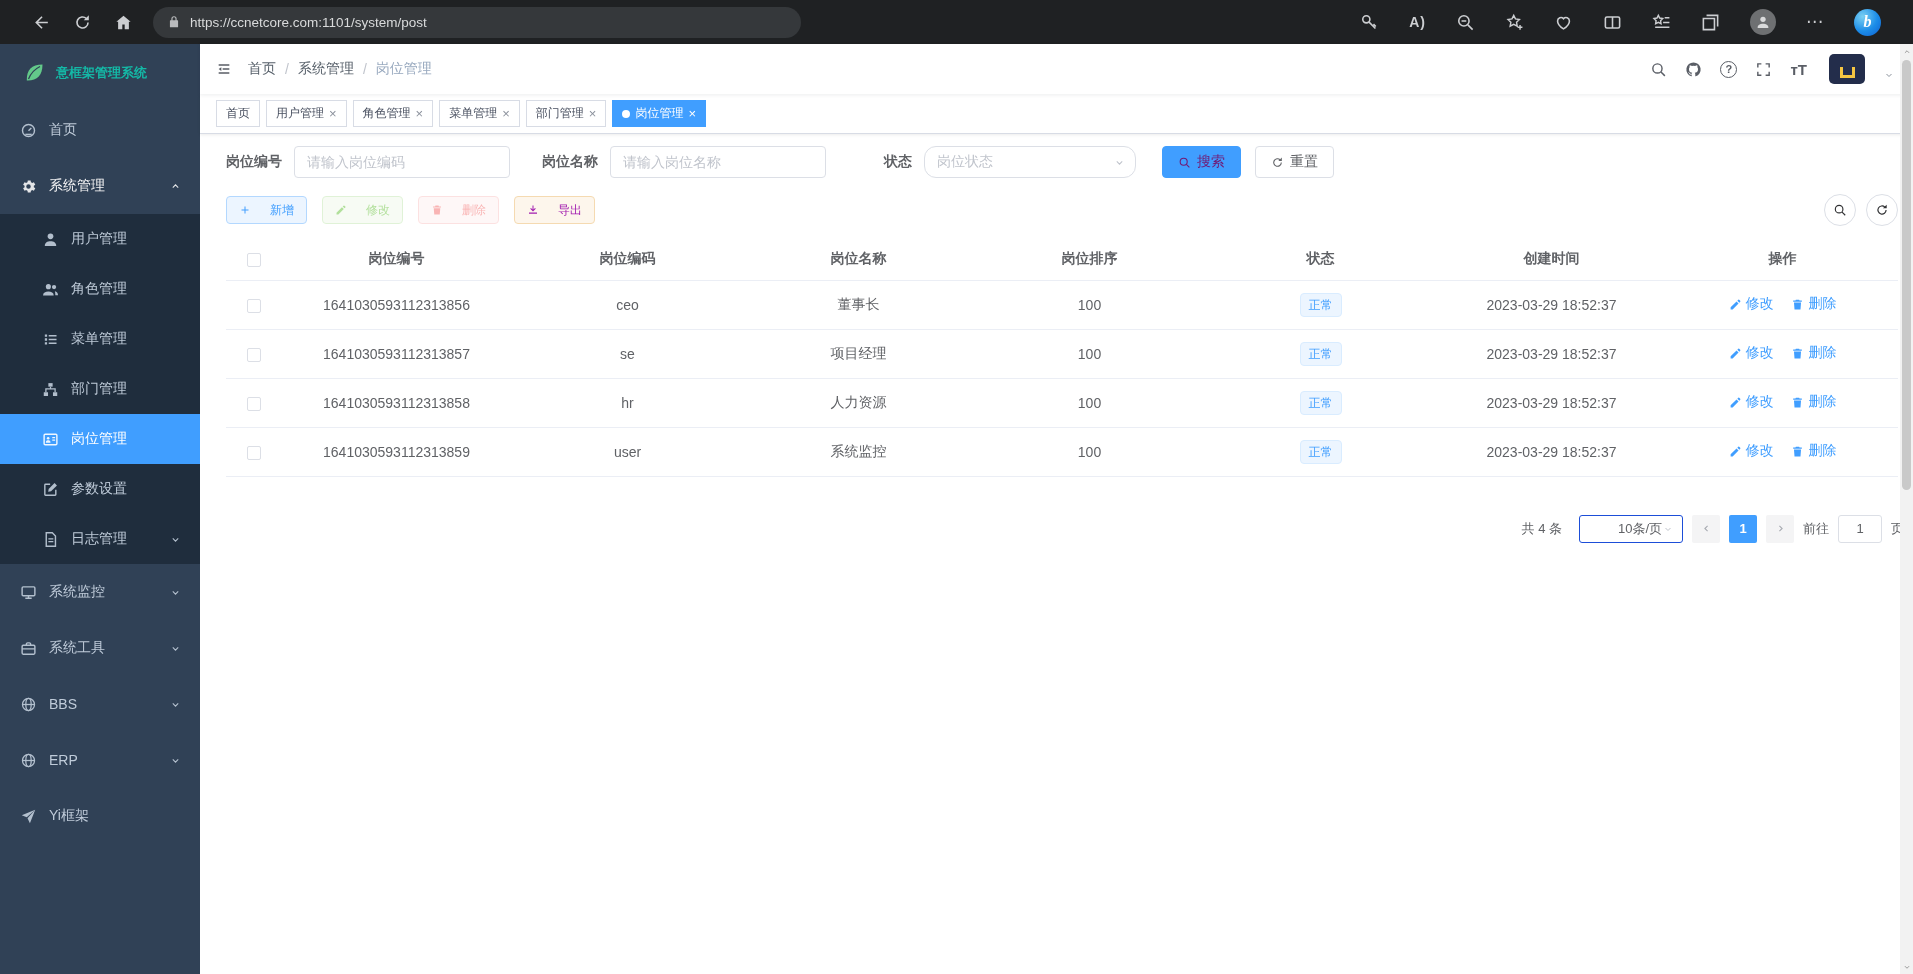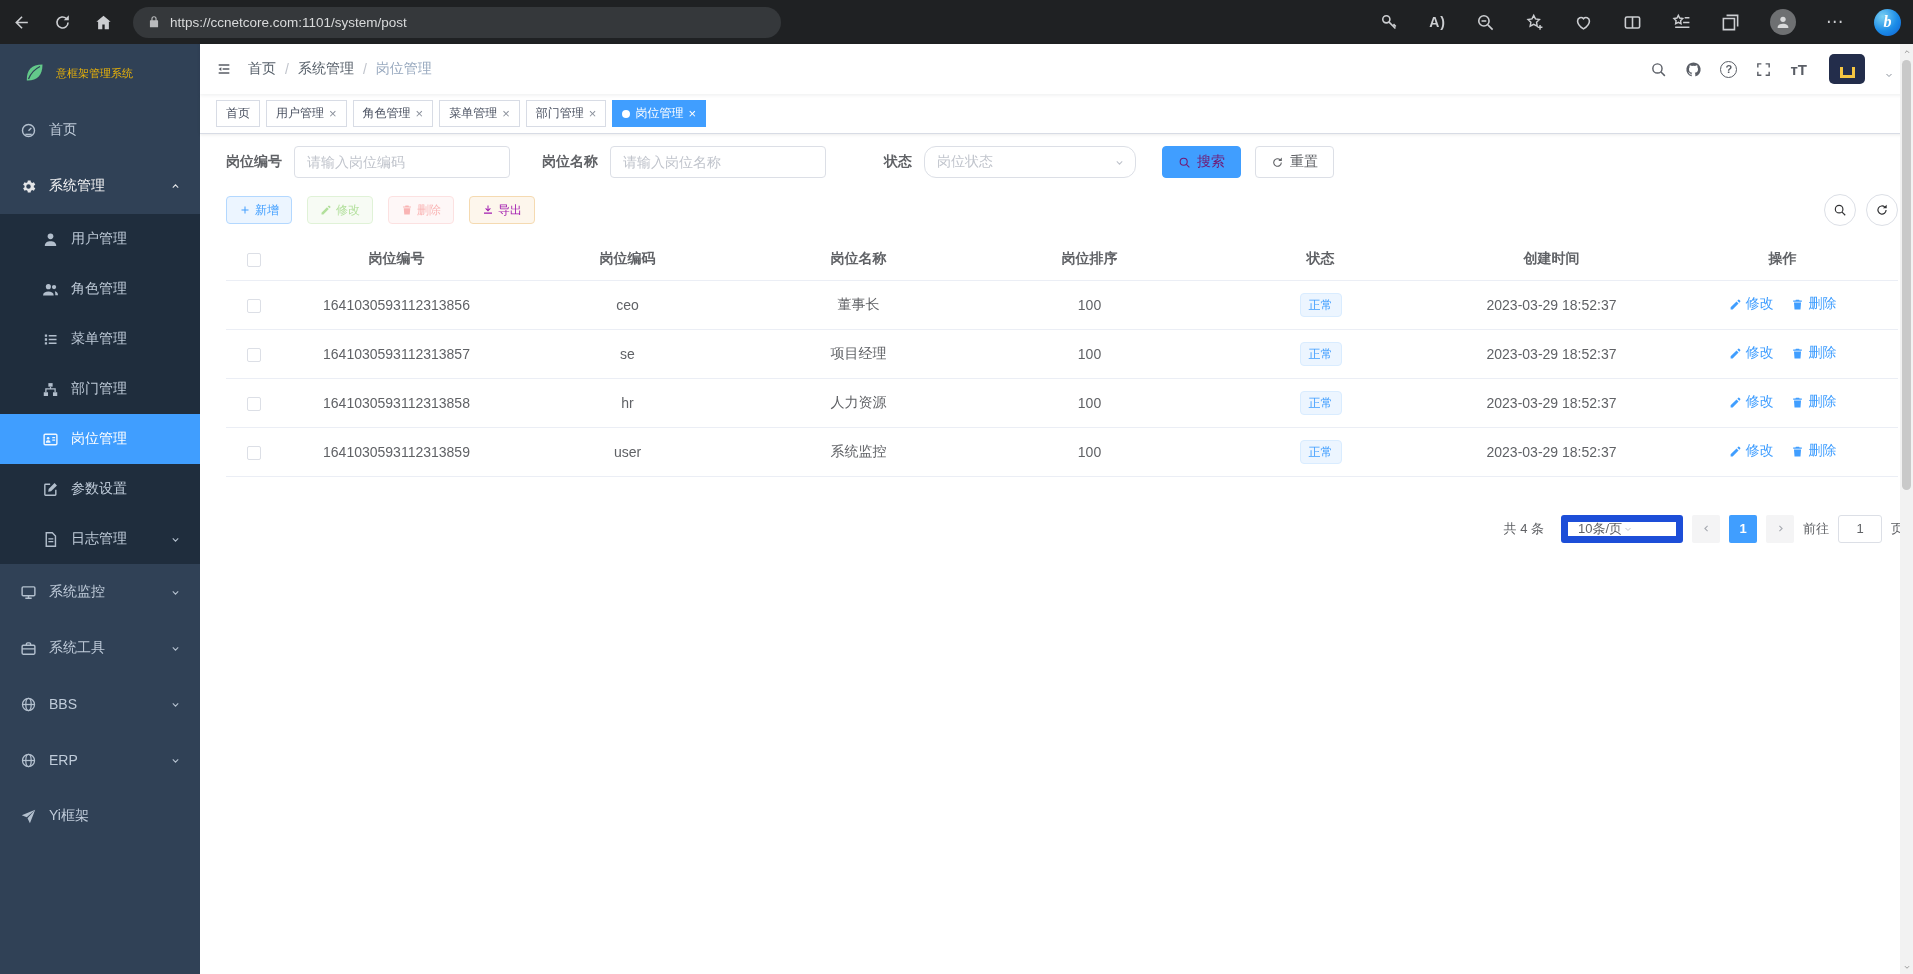--- a/index.html
+++ b/index.html
@@ -2,40 +2,40 @@
 <html lang="zh"><head>
 <meta charset="utf-8">
 <style>
   *{margin:0;padding:0;box-sizing:border-box}
   html,body{width:1913px;height:974px;overflow:hidden}
   body{font-family:"Liberation Sans","DejaVu Sans",sans-serif;font-size:14px;color:#303133;background:#fff}
   svg.ic{width:16px;height:16px;display:inline-block;vertical-align:middle;flex-shrink:0}
   .up{transform:rotate(180deg)}.left{transform:rotate(90deg)}.right{transform:rotate(-90deg)}
 
   
-  .browser-bar{height:44px;background:#1f2123;display:flex;align-items:center;padding:0 12px;gap:10px}
+  .browser-bar{height:44px;background:#1f2123;display:flex;align-items:center;padding:0 32px;gap:10px}
   .bnav{display:flex;align-items:center;gap:22px;color:#ccced1;margin-right:10px}
   .bnav .ic{width:19px;height:19px;cursor:pointer}
   .url-pill{width:648px;height:31px;border-radius:16px;background:#35383b;display:flex;align-items:center;gap:9px;padding:0 14px;color:#d9dadb;cursor:text}
   .url-pill .ic{width:14px;height:14px;color:#b9bbbd}
   .url-text{font-size:13.5px;white-space:nowrap}
   .bright{margin-left:auto;display:flex;align-items:center;gap:30px;color:#ccced1}
   .bright .ic{width:19px;height:19px;cursor:pointer}
   .ra{font-size:14px;font-weight:600;letter-spacing:1px;cursor:pointer}
   .dots{font-size:17px;letter-spacing:1px;cursor:pointer;line-height:10px}
   .bavatar{width:26px;height:26px;border-radius:50%;background:#6e7072;display:flex;align-items:center;justify-content:center;color:#dadbdc;cursor:pointer}
   .bavatar .ic{width:16px;height:16px}
   .bing{width:27px;height:27px;border-radius:50%;background:radial-gradient(circle at 32% 28%,#7ad0f2,#1b8ce8 55%,#0f5fd0);color:#fff;display:flex;align-items:center;justify-content:center;font:italic 700 16px "Liberation Serif",serif;cursor:pointer}
 
   
   .app{display:flex;height:930px}
   .sidebar{width:200px;background:#304156;color:#bfcbd9;flex-shrink:0;overflow:hidden}
   .logo{height:58px;display:flex;align-items:center;gap:10px;padding-left:22px}
   .logo .ic{width:24px;height:24px;color:#63c98a}
-  .logo-title{color:#eab308;font-size:11px;font-weight:400;white-space:nowrap}
+  .logo-title{color:#14b8a6;font-size:13px;font-weight:700;white-space:nowrap}
   .m-item{height:56px;display:flex;align-items:center;gap:12px;padding:0 18px 0 20px;font-size:14px;cursor:pointer;white-space:nowrap}
   .m-item .ic,.s-item .ic{width:17px;height:17px;opacity:.92}
   .m-chev{margin-left:auto;width:13px!important;height:13px!important;opacity:.75}
   .m-item.opened{color:#f4f4f5}
   .submenu{background:#1f2d3d}
   .s-item{height:50px;display:flex;align-items:center;gap:12px;padding:0 18px 0 42px;font-size:14px;cursor:pointer;white-space:nowrap}
   .s-item.active{background:#409eff;color:#fff}
 
   .main{flex:1;min-width:0;display:flex;flex-direction:column;background:#fff}
 
@@ -71,21 +71,21 @@
   .f-input{width:216px;height:32px;border:1px solid #dcdfe6;border-radius:4px;padding:0 12px;font-size:14px;color:#606266;outline:none;font-family:inherit}
   .f-input::placeholder{color:#c0c4cc}
   .f-select{width:212px;height:32px;border:1px solid #dcdfe6;border-radius:12px;padding:0 9px 0 12px;display:flex;align-items:center;justify-content:space-between;color:#c0c4cc;cursor:pointer}
   .f-select .ic{width:13px;height:13px;color:#c0c4cc}
   .btn{height:32px;border-radius:4px;border:1px solid #dcdfe6;background:#fff;color:#606266;font-size:14px;display:inline-flex;align-items:center;gap:6px;padding:0 15px;cursor:pointer;font-family:inherit;white-space:nowrap}
   .btn .ic{width:13px;height:13px}
   .btn.primary{background:#409eff;border-color:#409eff;color:#701a75;margin-left:26px}
   .btn.dflt{margin-left:14px}
 
   .toolbar{display:flex;align-items:center;gap:15px;margin-bottom:12px}
-  .btn-s{height:28px;padding:0 12px;border-radius:4px;font-size:12px;display:inline-flex;align-items:center;gap:4px;cursor:pointer;border:1px solid;font-family:inherit;white-space:nowrap}
+  .btn-s{height:28px;padding:0 12px;border-radius:4px;font-size:12px;display:inline-flex;align-items:center;gap:19px;cursor:pointer;border:1px solid;font-family:inherit;white-space:nowrap}
   .btn-s .ic{width:12px;height:12px}
   .plain-primary{color:#409eff;background:#ecf5ff;border-color:#b3d8ff}
   .plain-success{color:#67c23a;background:#f0f9eb;border-color:#c2e7b0}
   .plain-danger{color:#f56c6c;background:#fef0f0;border-color:#fbc4c4}
   .plain-warning{color:#a21caf;background:#fdf6ec;border-color:#f5dab1}
   .btn-s.disabled{opacity:.5;cursor:not-allowed}
   .toolbar-right{margin-left:auto;display:flex;gap:10px}
   .circle-btn{width:32px;height:32px;border-radius:50%;border:1px solid #dcdfe6;background:#fff;display:flex;align-items:center;justify-content:center;color:#303133;cursor:pointer}
   .circle-btn .ic{width:14px;height:14px}
 
@@ -94,21 +94,21 @@
   thead th{height:42px;font-weight:700;color:#606266;border-bottom:1px solid #ebeef5;text-align:center}
   tbody td{height:49px;color:#606266;border-bottom:1px solid #ebeef5;text-align:center;white-space:nowrap;overflow:hidden}
   .checkbox{width:14px;height:14px;border:1px solid #dcdfe6;border-radius:2px;display:inline-block;background:#fff;cursor:pointer;vertical-align:middle}
   .el-tag{display:inline-block;height:24px;line-height:22px;padding:0 8px;border:1px solid #d9ecff;background:#ecf5ff;color:#409eff;border-radius:4px;font-size:12px}
   .link{color:#409eff;display:inline-flex;align-items:center;gap:4px;cursor:pointer}
   .link .ic{width:13px;height:13px}
   .link + .link{margin-left:14px}
 
   .pagination{display:flex;align-items:center;justify-content:flex-end;margin-top:38px;font-size:13px;color:#606266;gap:9px;margin-right:-6px}
   .pg-total{margin-right:8px;white-space:nowrap}
-  .pg-size{width:122px;height:28px;border:7px solid #1d4ed8;border-radius:3px;display:flex;align-items:center;justify-content:flex-start;padding:0 8px 0 10px;cursor:pointer}
+  .pg-size{width:104px;height:28px;border:1px solid #1d4ed8;border-radius:3px;display:flex;align-items:center;justify-content:flex-end;padding:0 8px 0 10px;cursor:pointer}
   .pg-size .ic{width:12px;height:12px;color:#c0c4cc}
   .pg-btn{min-width:28px;height:28px;border:none;background:#f4f4f5;border-radius:2px;color:#606266;display:inline-flex;align-items:center;justify-content:center;cursor:pointer;font-size:13px;font-family:inherit}
   .pg-btn .ic{width:13px;height:13px;color:#a8abb2}
   .pg-btn.cur{background:#409eff;color:#fff;font-weight:700}
   .pg-goto{margin-left:0;white-space:nowrap}
   .pg-input{width:44px;height:28px;border:1px solid #dcdfe6;border-radius:3px;text-align:center;font-size:13px;color:#606266;outline:none;font-family:inherit}
 
   
   .page-scrollbar{position:fixed;right:0;top:44px;bottom:0;width:13px;background:#f2f2f2;display:flex;flex-direction:column;align-items:center;z-index:20}
   .sb-arrow{height:15px;color:#8a8a8a;display:flex;align-items:center;justify-content:center;cursor:pointer}

